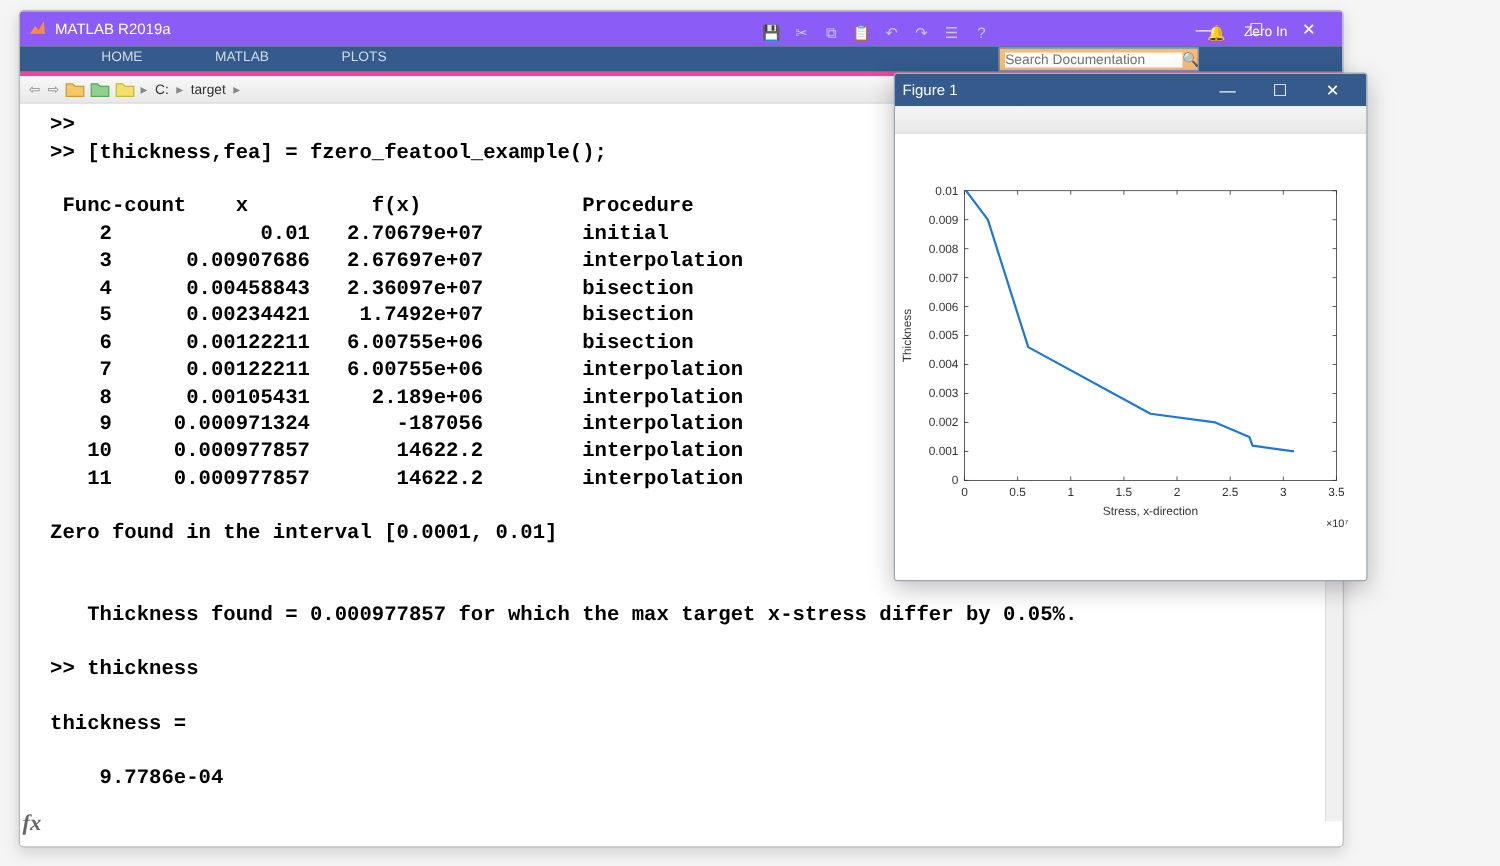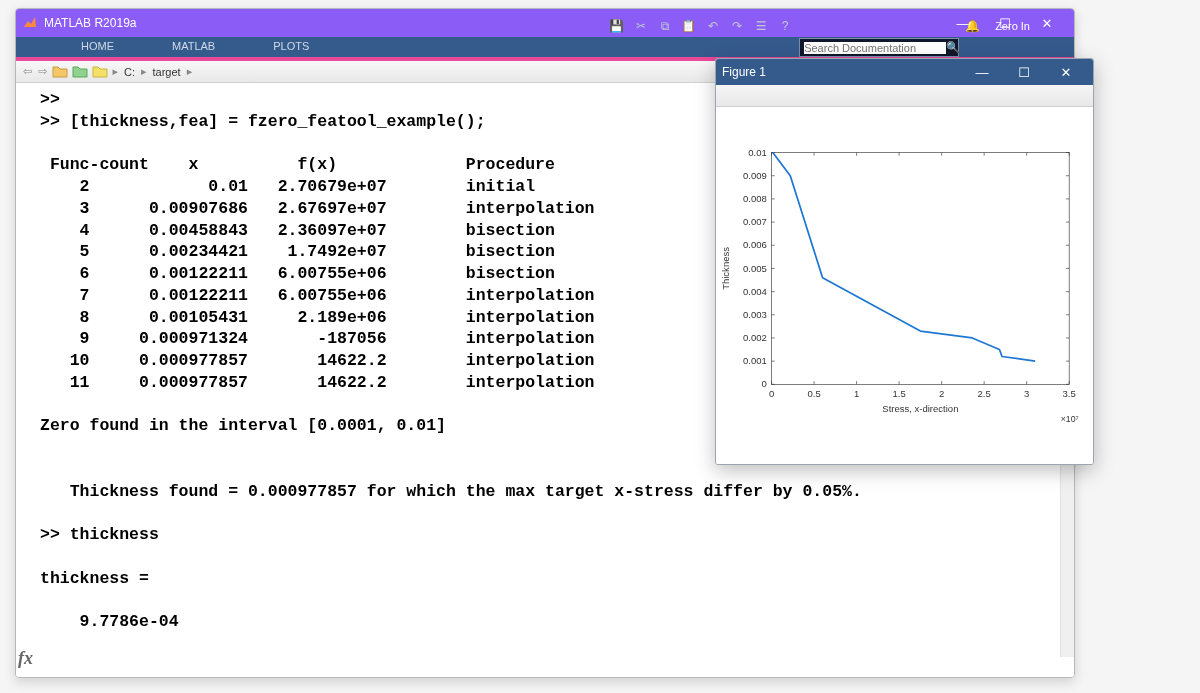--- a/index.html
+++ b/index.html
@@ -75,21 +75,21 @@
     .ribbon-icon {
       width: 20px;
       height: 20px;
       display: flex;
       align-items: center;
       justify-content: center;
       cursor: pointer;
       color: #c0c8d4;
     }
     .search-box {
-      background: #0f172a;
+      background: #fdba74;
       border: 1px solid #7a8fa8;
       height: 19px;
       width: 160px;
       display: flex;
       align-items: center;
       padding: 0 4px;
       font-size: 11px;
       color: #666;
       margin-top: 43px;
     }

